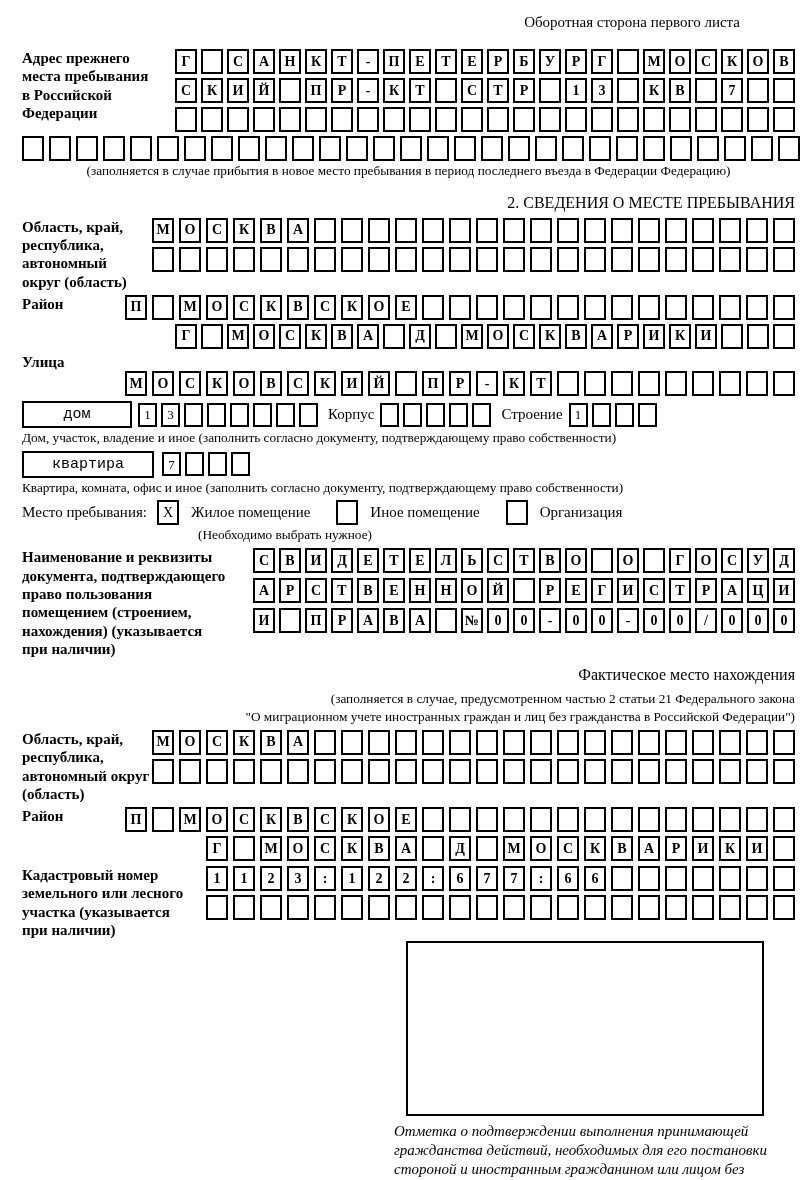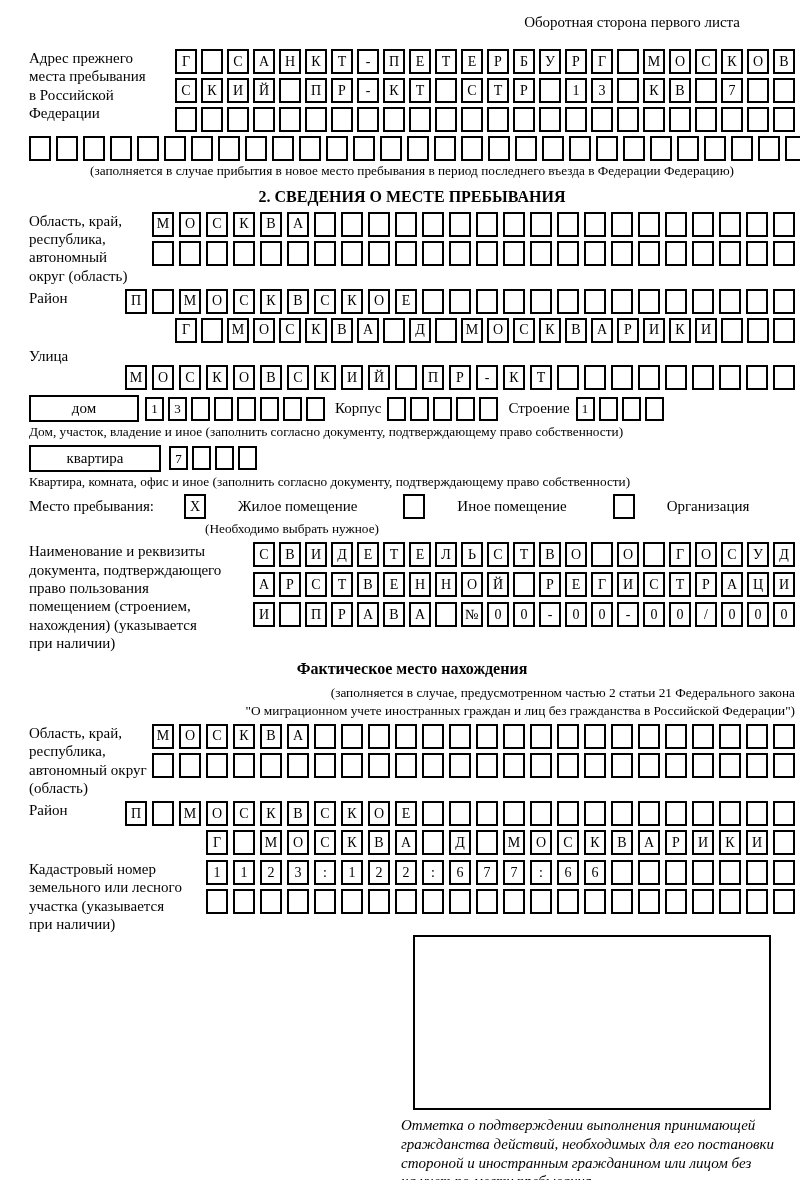--- a/index.html
+++ b/index.html
@@ -1,49 +1,49 @@
 <!DOCTYPE html>
 <html><head>
 <meta charset="utf-8">
 <style>
   html,body{margin:0;padding:0;}
   body{
     width:800px;height:1180px;overflow:hidden;box-sizing:border-box;
     background:#ffffff;color:#000;
     font-family:"Liberation Serif", serif;
   }
-  .page{box-sizing:border-box;width:800px;height:1180px;padding:14px 5px 0 29px;position:relative;}
+  .page{box-sizing:border-box;width:800px;height:1180px;padding:14px 5px 0 22px;position:relative;}
   .header-note{text-align:right;padding-right:55px;font-size:15px;margin-bottom:18px;}
-  .form-row{display:flex;align-items:flex-start;}
+  .form-row{display:flex;align-items:flex-start;font-weight:bold;}
   .row-label{font-size:15px;line-height:1.22;white-space:nowrap;}
   .row-label.sm{font-size:14px;}
   .grids{margin-left:auto;display:flex;flex-direction:column;gap:4px;}
   .cells{display:flex;gap:4px;margin-left:auto;}
   .cells.gap5{gap:5px;}
   .cell{
     box-sizing:border-box;flex:0 0 auto;width:22px;height:25px;
     border:2px solid #000;display:flex;align-items:center;justify-content:center;
     font-size:14px;line-height:1;background:#fff;
   }
   .cells.sm .cell{width:19px;height:24px;font-size:13px;}
   .note{font-size:13.3px;line-height:1.25;}
   .center{text-align:center;}
-  .section-title{text-align:center;font-weight:bold;font-size:16px;margin:8px 0 6px;}
+  .section-title{text-align:right;font-weight:normal;font-size:16px;margin:14px 0 6px;}
   .mb2{margin-bottom:2px;}.mb3{margin-bottom:3px;}.mb4{margin-bottom:4px;}
   .mb5{margin-bottom:5px;flex-direction:column;}.mb6{margin-bottom:6px;}
   .dom-row{display:flex;align-items:center;margin-bottom:2px;}
   .framed-label{
     box-sizing:border-box;border:2px solid #000;height:27px;
-    display:flex;align-items:center;justify-content:center;font-size:15px;background:#fff;
+    display:flex;align-items:center;justify-content:center;font-size:15px;background:#fff;font-family:Liberation Mono, monospace;
   }
   .framed-label.dom{width:110px;margin-right:6px;}
   .framed-label.kvartira{width:132px;margin-right:8px;}
   .dom-row .cells{margin-left:0;}
   .inline-label{font-size:15px;margin:0 6px 0 10px;white-space:nowrap;}
-  .mesto-row{display:flex;align-items:center;font-size:15px;margin-bottom:2px;gap:20px;}
+  .mesto-row{display:flex;align-items:center;font-size:15px;margin-bottom:2px;}
   .checkbox{
     box-sizing:border-box;width:22px;height:25px;border:2px solid #000;
     display:flex;align-items:center;justify-content:center;font-size:14px;background:#fff;
     flex:0 0 auto;
   }
   .mesto-row .mesto-label{margin-right:10px;}
   .mesto-row .opt-label{margin:0 26px 0 12px;}
   .mesto-row .opt-label:last-child{margin-right:0;}
   .mesto-note{font-size:13.3px;margin-left:158px;width:210px;text-align:center;}
   .fact-note{font-size:13.3px;line-height:1.35;text-align:right;}

